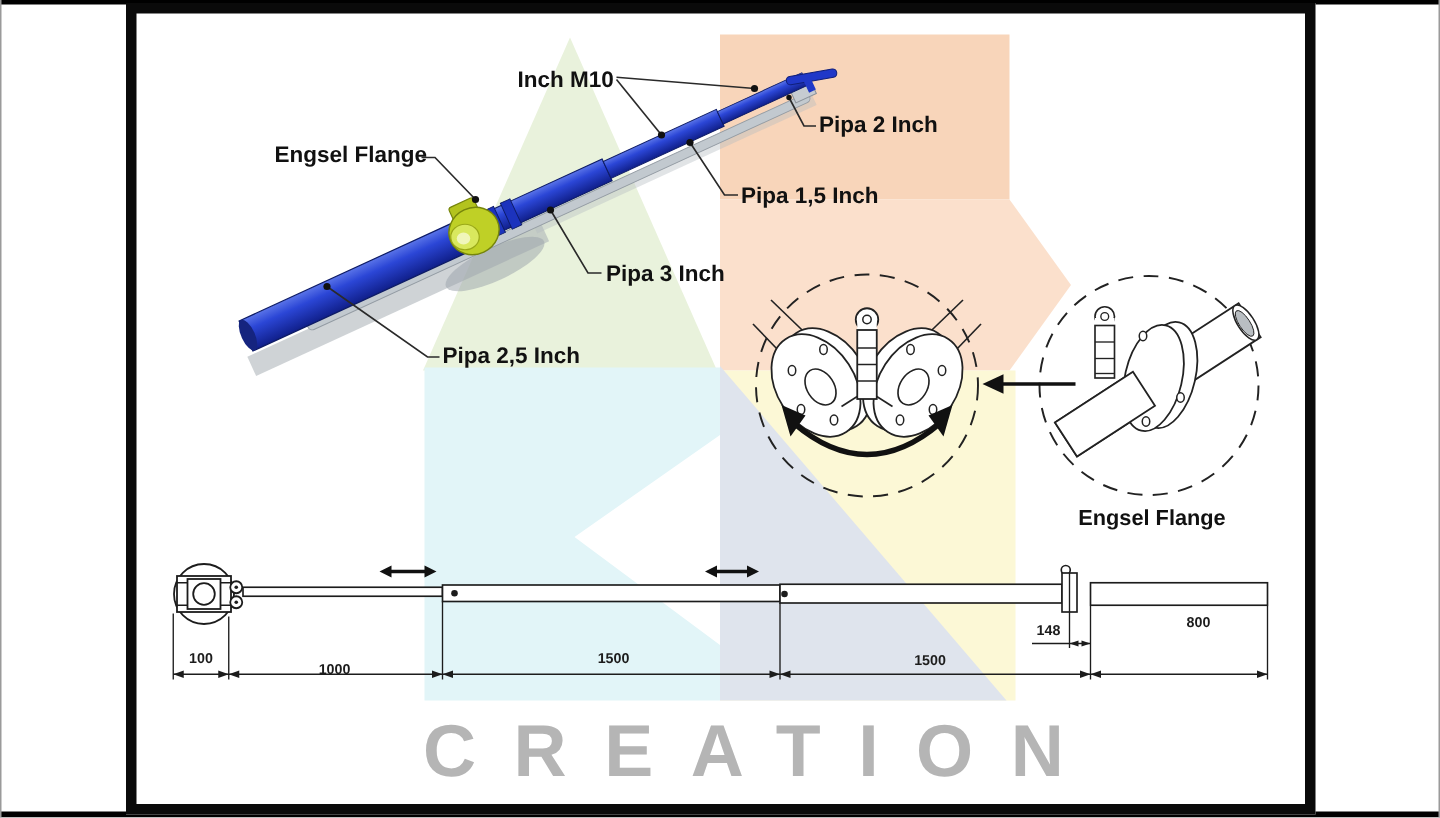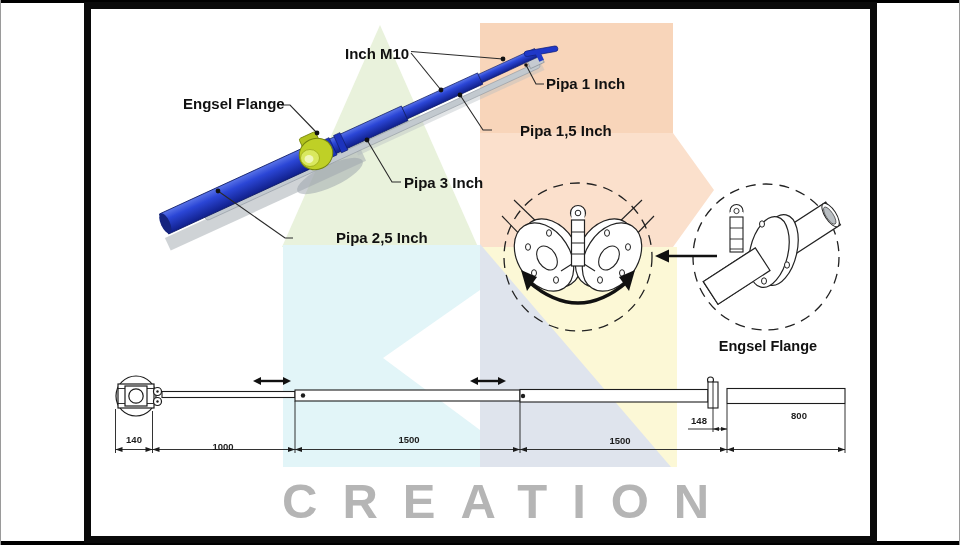--- a/index.html
+++ b/index.html
@@ -241,27 +241,27 @@
       <polygon points="727,449.5 734,447 734,452"></polygon>
       <polygon points="845,449.5 838,447 838,452"></polygon>
       <polygon points="713,429 719,427 719,431"></polygon>
       <polygon points="727,429 721,427 721,431"></polygon>
     </g>
   </g>
 </svg>
 
 <div class="lbl" style="left:345px;top:46px;">Inch M10</div>
 <div class="lbl" style="left:183px;top:96px;">Engsel Flange</div>
-<div class="lbl" style="left:546px;top:76px;">Pipa 1 Inch</div>
-<div class="lbl" style="left:494px;top:123px;margin-left:26px;">Pipa 1,5 Inch</div>
+<div class="lbl" style="left:546px;top:76px;">Pipa 2 Inch</div>
+<div class="lbl" style="left:494px;top:123px;">Pipa 1,5 Inch</div>
 <div class="lbl" style="left:404px;top:175px;">Pipa 3 Inch</div>
-<div class="lbl" style="left:295px;top:230px;margin-left:41px;">Pipa 2,5 Inch</div>
+<div class="lbl" style="left:295px;top:230px;">Pipa 2,5 Inch</div>
 
 <div class="detail-caption" style="left:768px;top:338px;">Engsel Flange</div>
 
-<div class="dim" style="left:134px;top:435px;">140</div>
+<div class="dim" style="left:134px;top:435px;">100</div>
 <div class="dim" style="left:223px;top:442px;">1000</div>
 <div class="dim" style="left:409px;top:435px;">1500</div>
 <div class="dim" style="left:620px;top:436px;">1500</div>
 <div class="dim" style="left:699px;top:416px;">148</div>
 <div class="dim" style="left:785px;top:411px;padding-left:28px;">800</div>
 
 <div class="creation">CREATION</div>
 
 </body></html>

